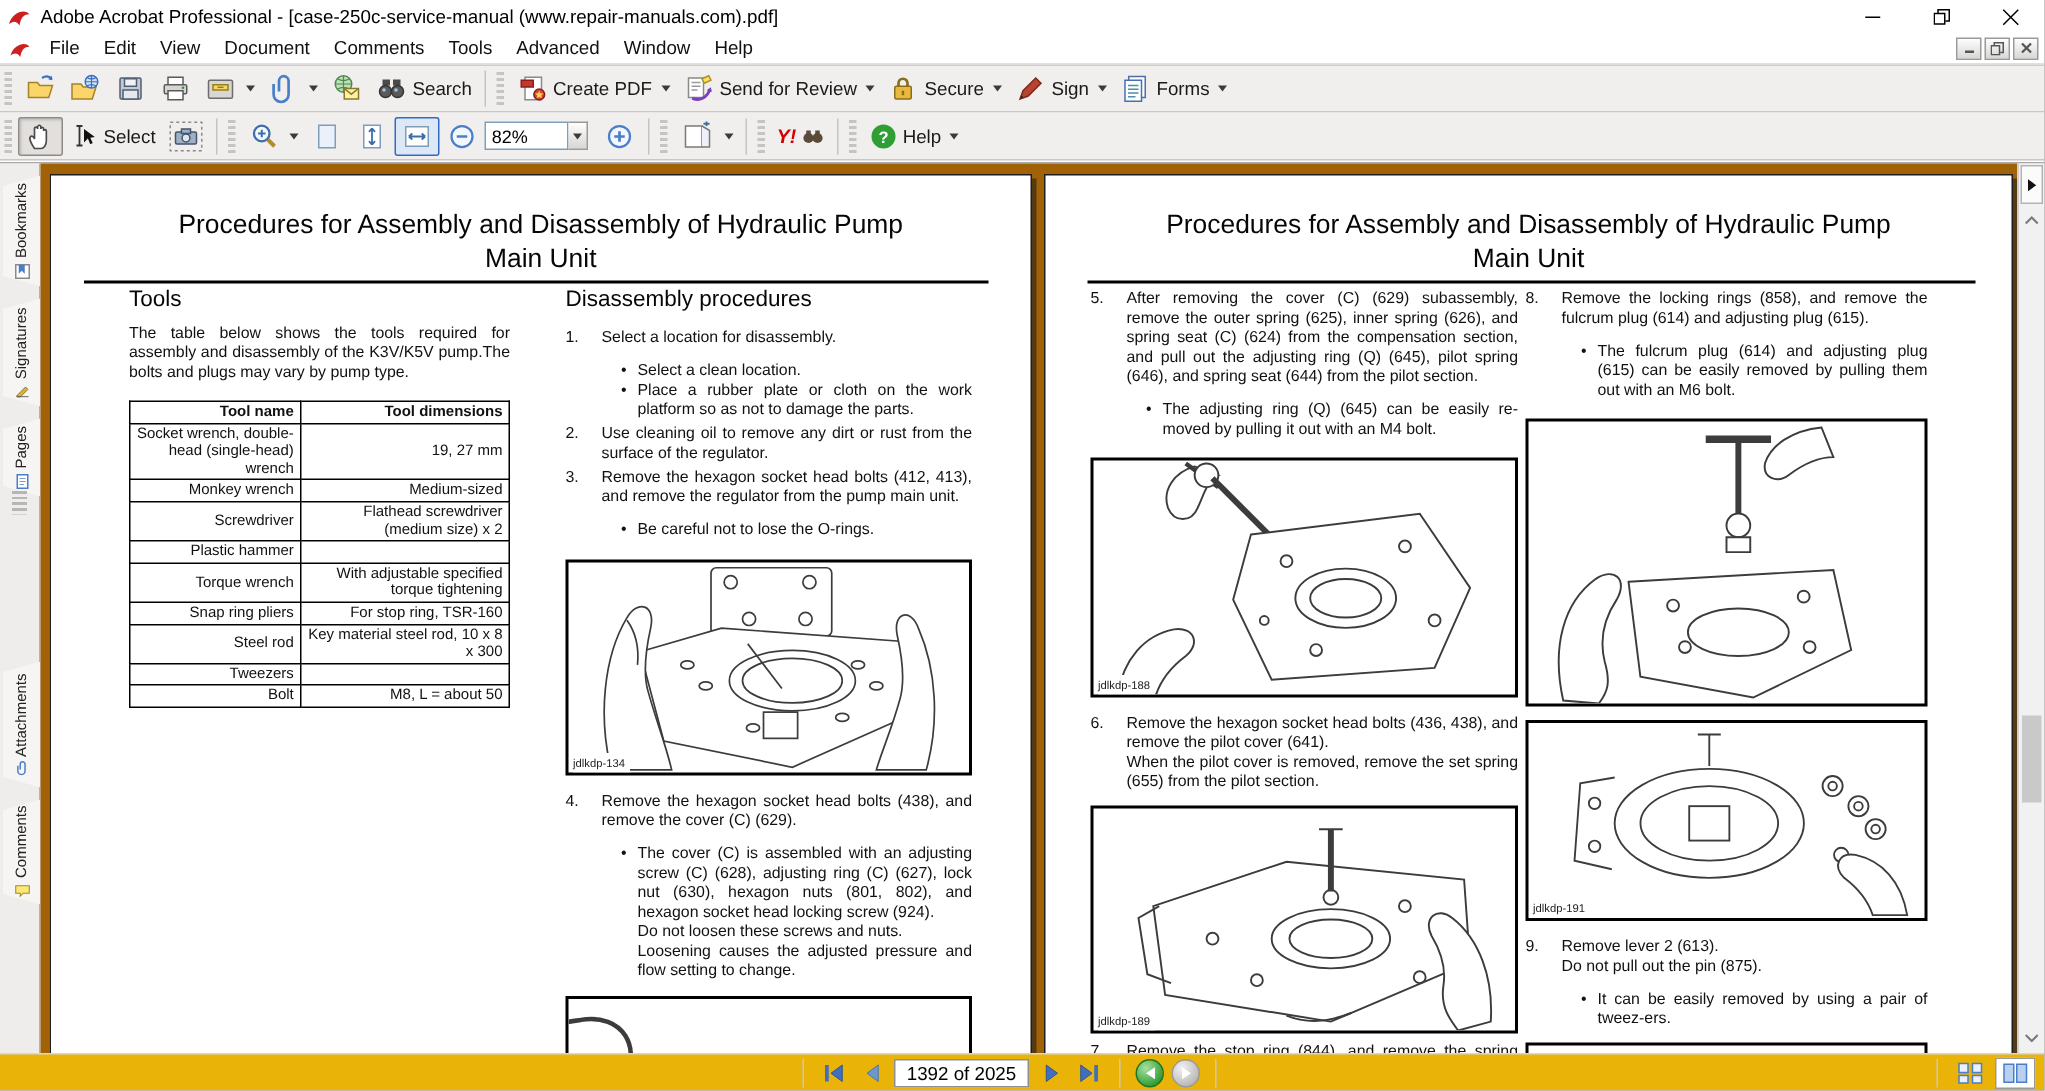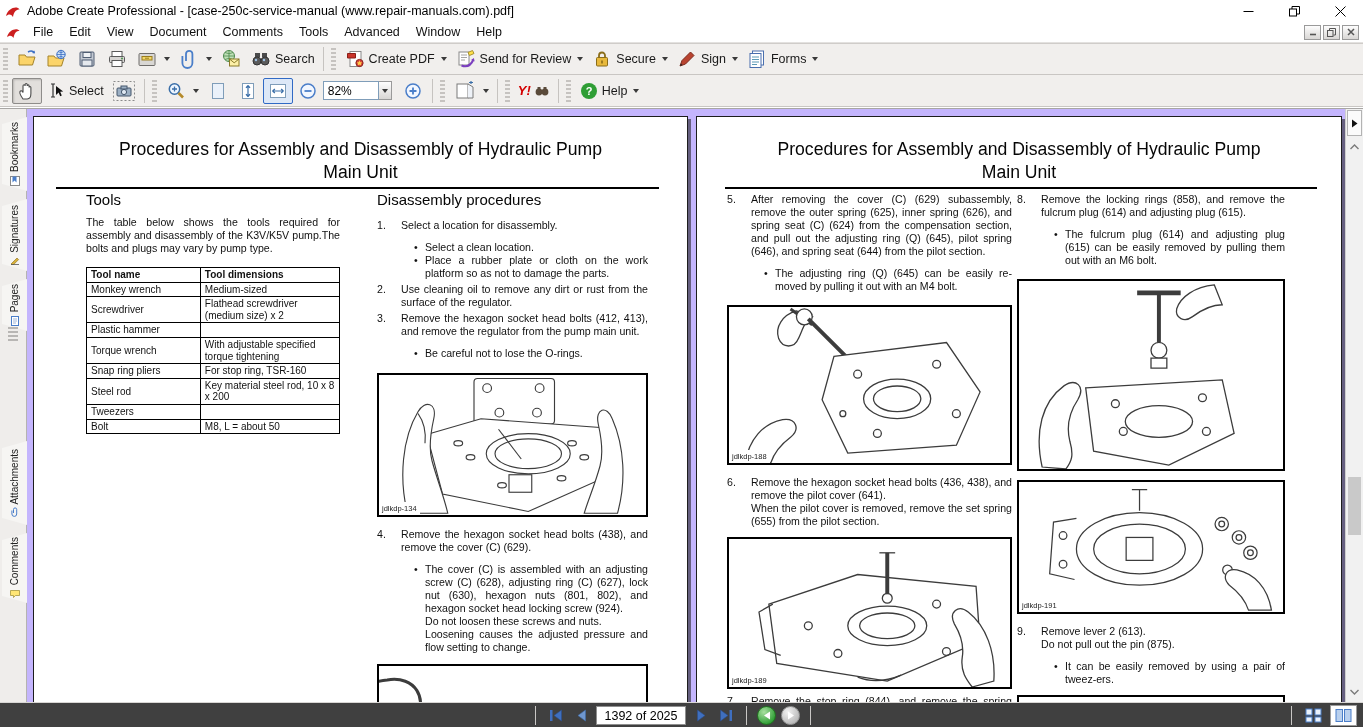--- a/index.html
+++ b/index.html
@@ -34,38 +34,38 @@
   .zoomdd { width:13px; height:19px; border:1px solid #9a9a9a; border-left:none; background:linear-gradient(#fefefe,#d8d6d4); display:flex; align-items:center; justify-content:center; }
   .yred { color:#d40000; font-weight:bold; font-style:italic; font-size:13px; }
 
   
   .workspace { position:absolute; top:108px; left:0; right:0; bottom:25px; display:flex; border-top:1px solid #a8a6a4; }
   .tabstrip { width:27px; background:#efedeb; border-right:1px solid #b5b3b1; position:relative; flex:none; }
   .vtab { position:absolute; left:2px; width:25px; background:#f6f5f3; clip-path:polygon(100% 0,100% 100%,0 calc(100% - 7px),0 7px); filter:drop-shadow(0 0 1px #8a8886); display:flex; flex-direction:column; align-items:center; justify-content:center; gap:3px; }
   .vtab .lbl { writing-mode:vertical-rl; transform:rotate(180deg); font-size:10px; color:#222; }
   .splitgrip { position:absolute; left:8px; top:218px; width:10px; height:16px; background:repeating-linear-gradient(to bottom,#b8b6b4 0 2px,transparent 2px 4px); }
 
-  .docarea { flex:1; background:#c4b5fd; position:relative; overflow:hidden; }
+  .docarea { flex:1; background:#a16207; position:relative; overflow:hidden; }
   .page { position:absolute; top:7px; background:#fff; border:1px solid #1d1d1d; box-shadow:3px 3px 0 rgba(25,25,25,.55); height:1100px; color:#111; }
   .page.lp { left:6px; width:655px; }
   .page.rp { left:669px; width:646px; }
   .pg-title { position:absolute; top:21px; left:36px; right:36px; text-align:center; font-size:17.6px; line-height:22.5px; color:#060606; }
   .pg-rule { position:absolute; top:70px; border-top:2px solid #000; }
   .lp .pg-rule { left:22px; right:28px; }
   .rp .pg-rule { left:28px; right:24px; }
   .col { position:absolute; font-size:10.6px; line-height:13px; }
   .lp .c1 { left:52px; top:74px; width:254px; }
   .lp .c2 { left:343px; top:74px; width:271px; }
   .rp .c1 { left:30px; top:76px; width:285px; }
   .rp .c2 { left:320px; top:76px; width:268px; }
   .h2 { font-size:15px; line-height:17px; font-weight:normal; color:#060606; }
   .intro { margin-top:8px; text-align:justify; }
 
   table.tools { margin-top:12px; border-collapse:collapse; width:100%; font-size:10px; line-height:11.6px; }
-  table.tools th, table.tools td { border:1px solid #000; padding:1px 4px; text-align:left; vertical-align:middle; }
+  table.tools th, table.tools td { border:1px solid #000; padding:1px 4px; text-align:right; vertical-align:middle; }
   table.tools th { font-weight:bold; }
   table.tools .cw1 { width:45%; }
 
   .step { display:flex; margin-top:11px; }
   .step .n { width:24px; flex:none; }
   .step .sb { flex:1; }
   .step .t { text-align:justify; white-space:pre-line; }
   .bullets { margin-top:9px; padding-left:13px; }
   .bl { display:flex; }
   .bl .bm { width:11px; flex:none; }
@@ -78,42 +78,42 @@
   .skw { stroke:#3c3c3c; stroke-width:1.3; fill:#fff; }
 
   
   .vscroll { width:18px; background:#f1f1f1; border-left:1px solid #cfcfcf; position:relative; flex:none; }
   .sc-pane { position:absolute; top:1px; left:1px; right:1px; height:26px; border:1px solid #b3b3b3; background:#fbfbfb; display:flex; align-items:center; justify-content:center; }
   .sc-up { position:absolute; top:30px; left:0; right:0; height:16px; display:flex; align-items:center; justify-content:center; }
   .sc-down { position:absolute; bottom:2px; left:0; right:0; height:16px; display:flex; align-items:center; justify-content:center; }
   .sc-thumb { position:absolute; left:2px; right:2px; top:62%; height:58px; background:#c9c9c9; }
 
   
-  .statusbar { position:absolute; left:0; right:0; bottom:0; height:25px; background:#404040; border-top:1px solid #d8d6d4; }
+  .statusbar { position:absolute; left:0; right:0; bottom:0; height:25px; background:#eab308; border-top:1px solid #d8d6d4; }
   .nav { position:absolute; left:530px; top:0; height:25px; display:flex; align-items:center; gap:5px; }
   .navbtn { width:20px; height:20px; display:flex; align-items:center; justify-content:center; }
   .pagebox { width:90px; height:19px; border:1px solid #8f8f8f; background:#fff; text-align:center; font-size:12.5px; font-family:"Liberation Sans",sans-serif; }
   .sep2 { width:1px; height:19px; background:#c9c7c5; margin:0 5px; }
   .ball { width:19px; height:19px; border-radius:50%; display:flex; align-items:center; justify-content:center; }
   .ball.green { background:radial-gradient(circle at 35% 30%,#a8e0a0,#2f9e35 75%); border:1px solid #20741f; }
   .ball.gray { background:radial-gradient(circle at 35% 30%,#f2f2f2,#b9b9b9 75%); border:1px solid #9a9a9a; }
   .layoutbtns { position:absolute; right:6px; top:2px; display:flex; gap:3px; align-items:center; }
   .lay { width:27px; height:21px; display:flex; align-items:center; justify-content:center; border:1px solid transparent; }
   .lay.sel { background:#fff; border:1px solid #9a9a9a; }
 </style>
 </head>
 <body>
 
 <div class="window">
 
   <div class="titlebar">
     <svg class="appicon" viewBox="0 0 16 14">
         <path d="M1 12 C3 4 12 1.5 14.5 5.5 C11 5.5 9 7.5 8 13 C6 9.5 3.5 10 1 12 Z" fill="#cc1f1f"></path>
       </svg>
-    <span>Adobe Create Professional - [case-250c-service-manual (www.repair-manuals.com).pdf]</span>
+    <span>Adobe Acrobat Professional - [case-250c-service-manual (www.repair-manuals.com).pdf]</span>
     <div class="win-controls">
       <div class="win-btn">
           <svg width="11" height="11" viewBox="0 0 11 11">
             <path d="M0.5 5.5 h10" stroke="#000" stroke-width="1"></path>
           </svg>
         </div>
       <div class="win-btn">
           <svg width="11" height="11" viewBox="0 0 11 11">
             <rect x="0.5" y="3" width="7" height="7" fill="none" stroke="#000"></rect>
             <path d="M3 3 V0.5 H10.5 V8 H8" fill="none" stroke="#000"></path>
@@ -423,20 +423,24 @@
 
         <div class="col c1">
           <div class="h2">Tools</div>
           <div class="intro">The table below shows the tools required for assembly and disassembly of the K3V/K5V pump.The bolts and plugs may vary by pump type.</div>
           <table class="tools">
             <tbody>
                 <tr>
               <th class="cw1">Tool name</th>
               <th>Tool dimensions</th>
             </tr>
+            <tr>
+                  <td>Socket wrench, double-head (single-head) wrench</td>
+                  <td>19, 27 mm</td>
+                </tr>
             <tr>
                   <td>Monkey wrench</td>
                   <td>Medium-sized</td>
                 </tr>
             <tr>
                   <td>Screwdriver</td>
                   <td>Flathead screwdriver (medium size) x 2</td>
                 </tr>
             <tr>
                   <td>Plastic hammer</td>
@@ -445,21 +449,21 @@
             <tr>
                   <td>Torque wrench</td>
                   <td>With adjustable specified torque tightening</td>
                 </tr>
             <tr>
                   <td>Snap ring pliers</td>
                   <td>For stop ring, TSR-160</td>
                 </tr>
             <tr>
                   <td>Steel rod</td>
-                  <td>Key material steel rod, 10 x 8 x 200</td>
+                  <td>Key material steel rod, 10 x 8 x 300</td>
                 </tr>
             <tr>
                   <td>Tweezers</td>
                   <td></td>
                 </tr>
             <tr>
                   <td>Bolt</td>
                   <td>M8, L = about 50</td>
                 </tr>
           </tbody>

